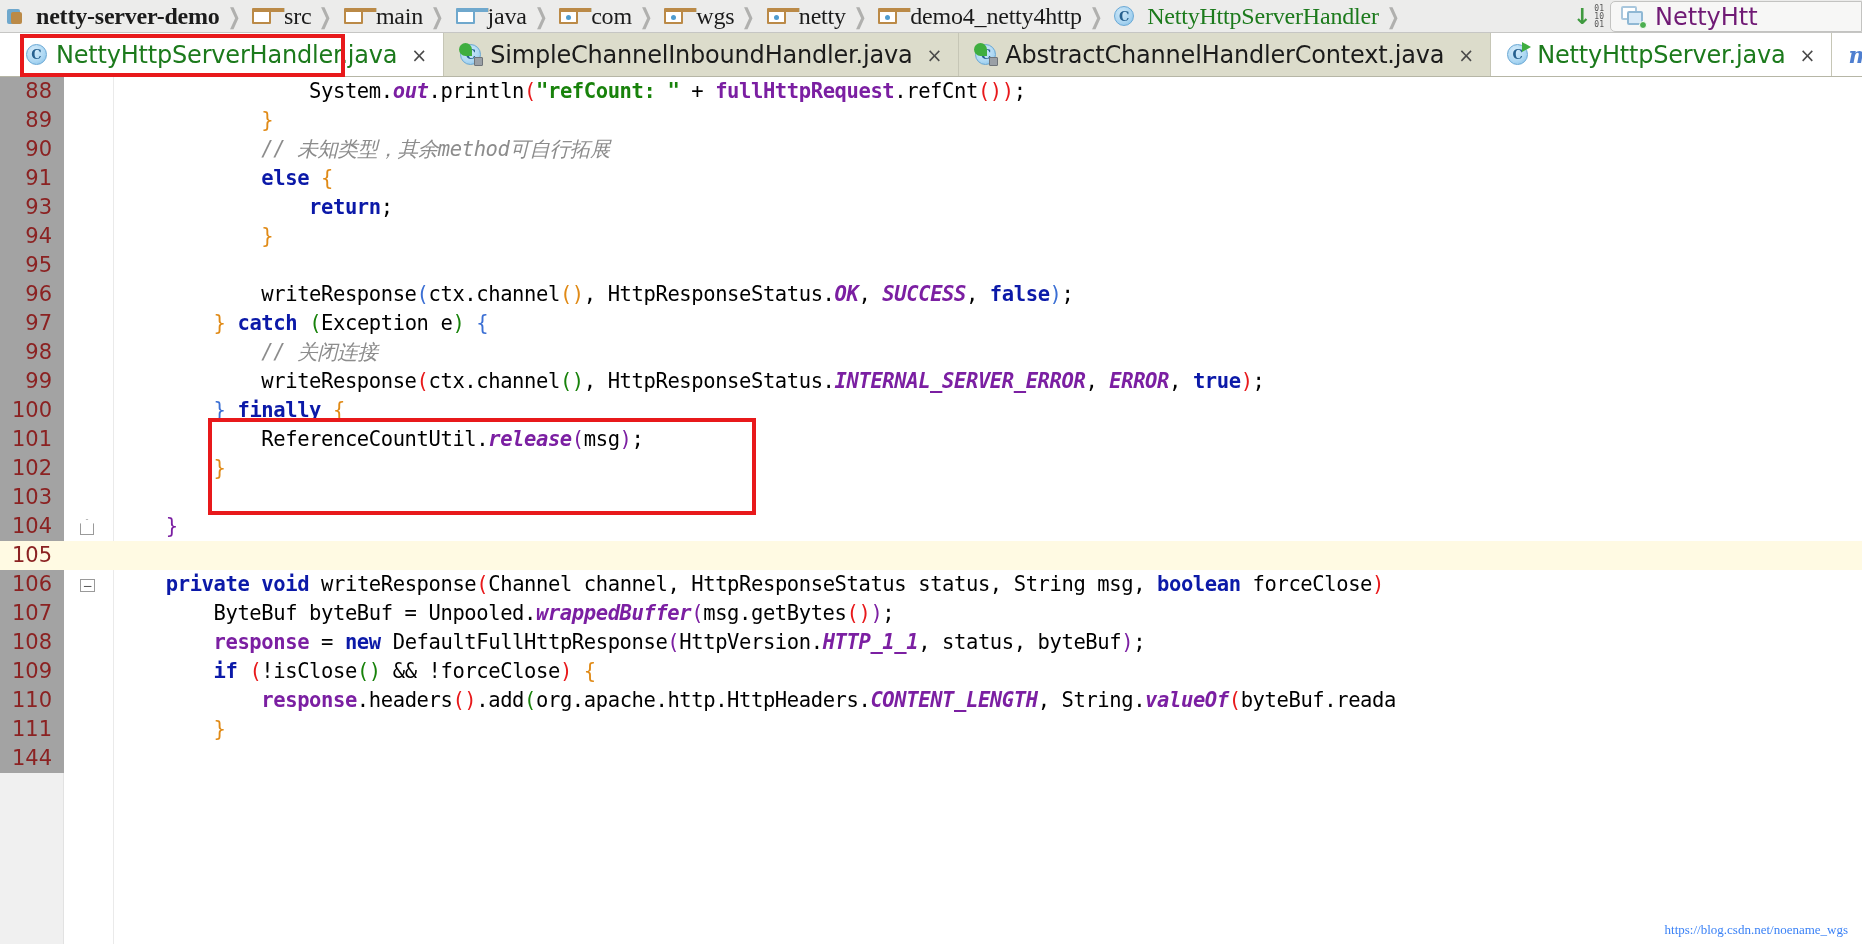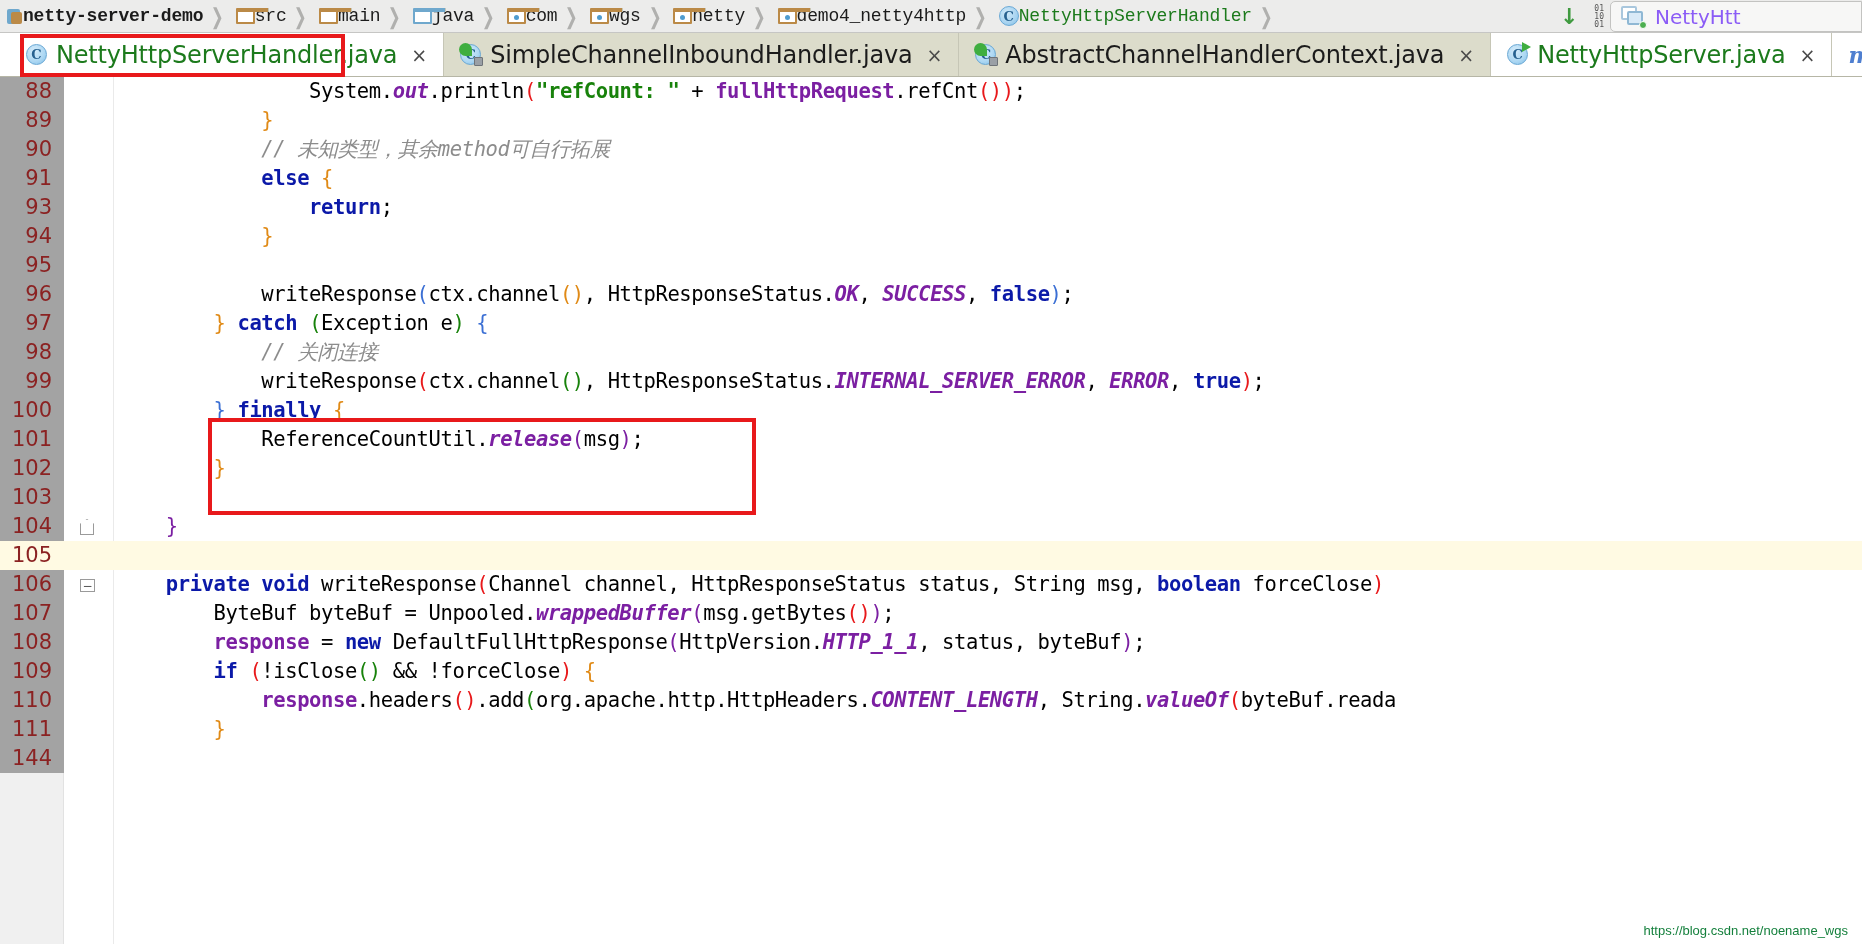--- a/index.html
+++ b/index.html
@@ -20,24 +20,24 @@
     border-bottom: 1px solid #c6c6c4;
     overflow: hidden;
   }
   .crumb {
     display: flex; align-items: center;
     height: 33px;
     padding: 0 2px 0 6px;
     white-space: nowrap;
   }
   .crumb .clabel {
-    font-size: 18px;
+    font-size: 24px;
     color: #1b1b1b;
-    font-family: Liberation Mono, monospace;
-    margin-left: 0;
+    font-family: Liberation Serif, serif;
+    margin-left: 13px;
     letter-spacing: -0.2px;
   }
   .crumb.root .clabel { font-weight: bold; }
   .crumb.klass .clabel { color: #1c7a1c; }
   .crumb-sep {
     font-size: 22px; color: #b0b0ae;
     font-weight: 300;
     padding: 0 3px;
     transform: scaleX(0.7);
   }
@@ -81,38 +81,38 @@
 
   
   #download-indicator {
     position:absolute; right:258px; top:3px;
     display:flex; align-items:center; height:27px;
   }
   .dl-arrow { font-size:22px; color:#3f9a3f; line-height:1; font-weight:bold; }
   .dl-bits {
     display:flex; flex-direction:column;
     font-size:8px; line-height:8px; color:#555;
-    font-family:"DejaVu Sans Mono", monospace; margin-left:16px;
+    font-family:"DejaVu Sans Mono", monospace; margin-left:3px;
   }
 
   #run-config {
     position:absolute; right:0px; top:1px;
     height:31px; min-width:252px;
     background:#f7f7f6;
     border:1px solid #c3c3c1;
     border-radius:5px 0 0 5px;
     display:flex; align-items:center;
     padding-left:10px;
     overflow:hidden;
   }
   .ico-runcfg { width:26px; height:22px; position:relative; margin-right:8px; }
   .ico-runcfg .b1 { position:absolute; left:0; top:0; width:16px;height:14px; border:2px solid #a9c7dd; background:#fff; border-radius:2px;}
   .ico-runcfg .b2 { position:absolute; left:6px; top:5px; width:16px;height:14px; border:2px solid #8fb8d4; background:#d9eaf7; border-radius:2px;}
   .ico-runcfg .g  { position:absolute; left:18px; top:15px; width:8px;height:8px; background:#4caf50; border-radius:50%; border:1px solid #fff;}
-  #run-config .rc-label { font-size:20px; color:#8b5cf6; white-space:nowrap; }
+  #run-config .rc-label { font-size:24px; color:#701a75; white-space:nowrap; }
 
   
   #tab-bar {
     position:absolute; left:0; top:33px;
     width:1862px; height:44px;
     background:#dcdccb;
     display:flex; align-items:stretch;
     border-bottom:1px solid #b6b6a6;
   }
   .tab {
@@ -248,22 +248,22 @@
   #finally-highlight {
     position:absolute; left:208px; top:341px;
     width:548px; height:97px;
     border:4px solid #e8191b;
     pointer-events:none; z-index:20;
   }
 
   
   #watermark {
     position:absolute; right:14px; bottom:6px;
-    font-size:13px; color:#15803d;
-    font-family:Liberation Sans, sans-serif;
+    font-size:13px; color:#3b82f6;
+    font-family:Liberation Serif, serif;
     z-index:25;
   }
 </style>
 </head>
 <body>
 
 <div id="breadcrumb-bar">
 
   <div class="crumb root">
     <span class="ico-module">

